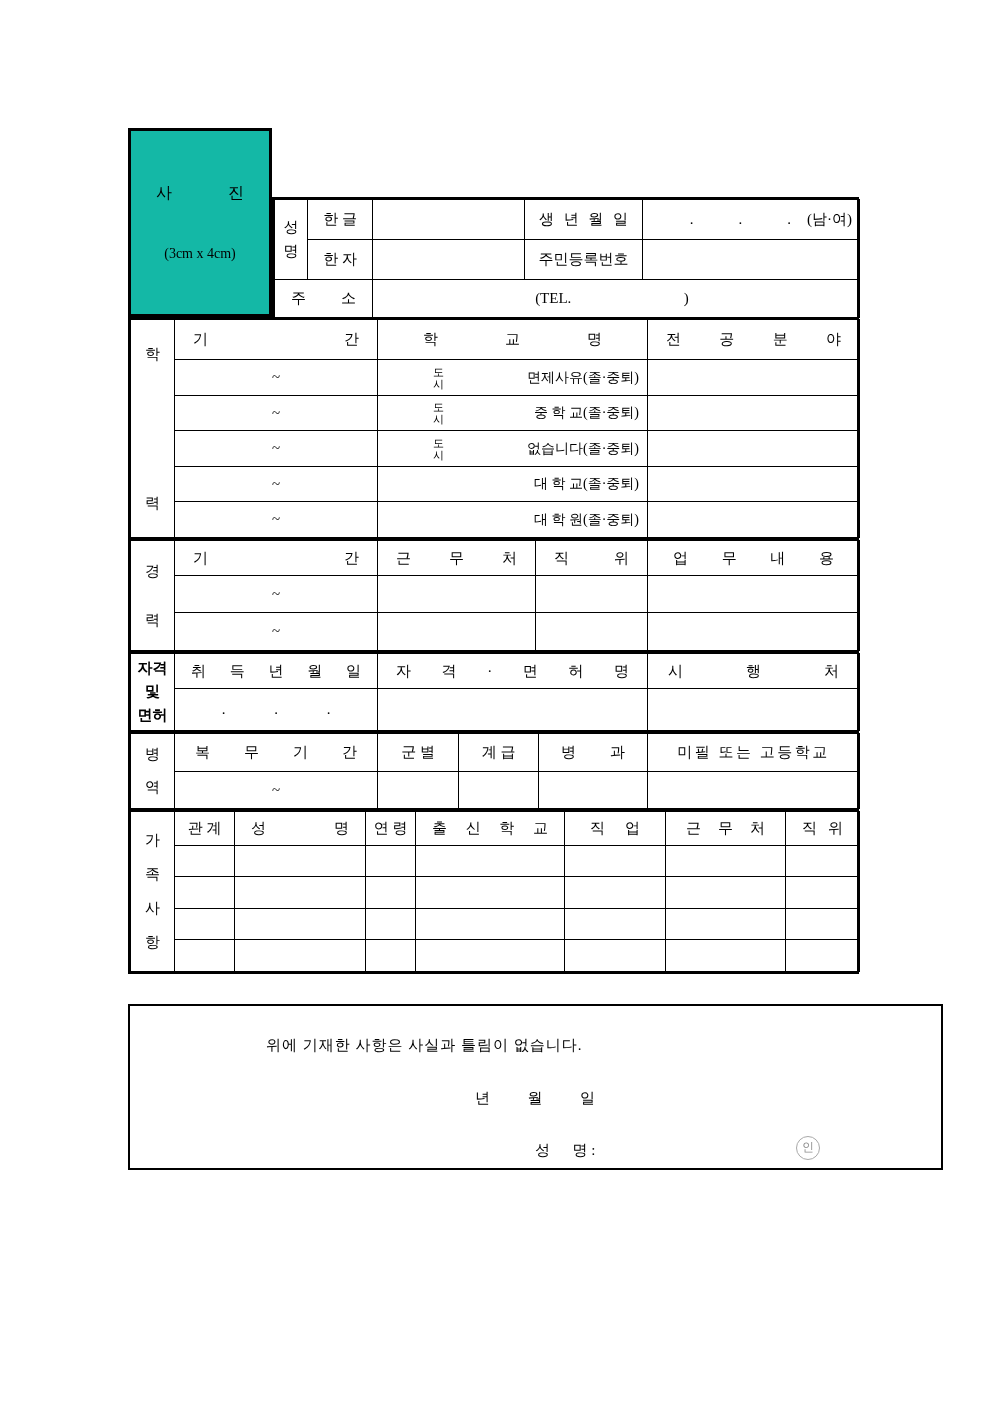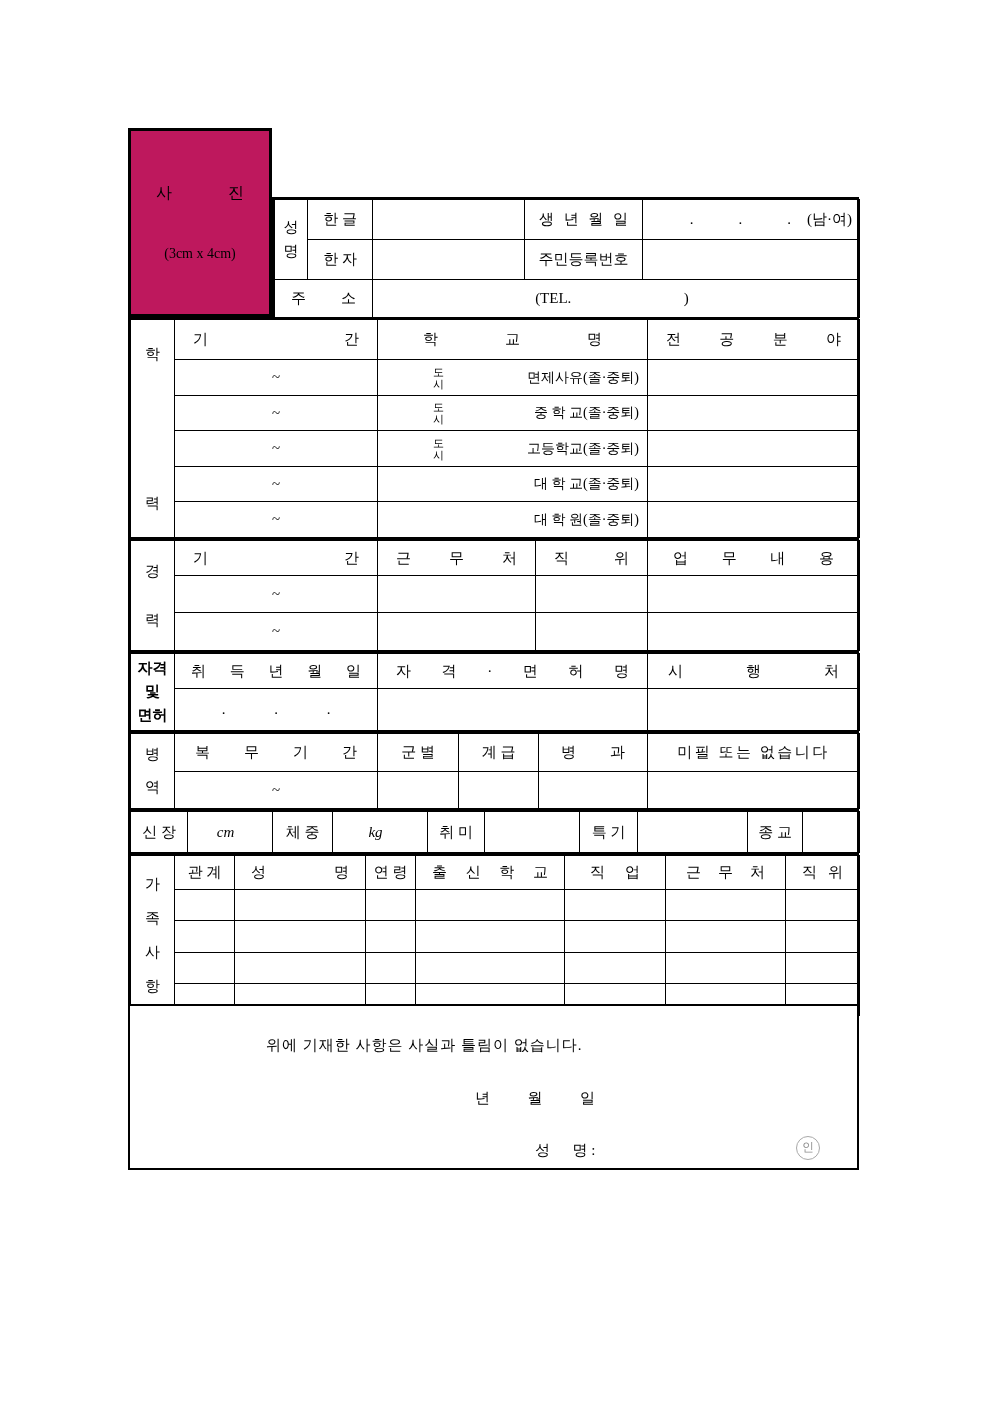--- a/index.html
+++ b/index.html
@@ -11,33 +11,33 @@
   
   .title-block {
     position:absolute; left:437px; top:128px; width:253px;
     font-size:30px; font-weight:bold; line-height:1.15;
     text-align:justify; text-align-last:justify;
     border-bottom:4px double #000; padding-bottom:6px;
   }
   
   .photo-box {
     position:absolute; left:128px; top:128px; width:144px; height:189px;
-    border:3px solid #000; background:#be185d; z-index:2;
+    border:3px solid #000; background:#14b8a6; z-index:2;
     display:flex; flex-direction:column; align-items:center; justify-content:center; gap:42px;
   }
   .photo-label { font-size:16px; width:88px; text-align:justify; text-align-last:justify; }
   .photo-size { font-size:14px; }
   
   .form { border-collapse:collapse; width:100%; table-layout:fixed; }
   .form td { border:1px solid #000; font-size:15px; padding:0; text-align:center; vertical-align:middle; overflow:hidden; }
   .wrapb { border:2px solid #000; background:#fff; }
   .name-wrap { position:absolute; left:272px; top:197px; width:587px; }
   .body-wrap { position:absolute; left:128px; top:317px; width:731px; }
   .body-wrap .sec + .sec { border-top:2px solid #000; }
-  .footer-box { position:absolute; left:128px; top:1004px; width:731px; height:166px; border:2px solid #000; background:#fff; }
+  .footer-box { position:absolute; left:128px; top:1004px; width:815px; height:166px; border:2px solid #000; background:#fff; }
   
   .sp { text-align:justify; text-align-last:justify; }
   .px14 { padding:0 14px !important; } .px16 { padding:0 16px !important; }
   .px18 { padding:0 18px !important; } .px20 { padding:0 20px !important; }
   .px22 { padding:0 22px !important; } .px25 { padding:0 25px !important; }
   .px45 { padding:0 45px !important; }
   .pre { white-space:pre; }
   .right { text-align:center; }
   .v-between { display:flex; flex-direction:column; justify-content:space-between; align-items:center; margin:0 auto; }
   .v-stack span { display:block; line-height:1.55; }
@@ -156,21 +156,21 @@
           </td>
           <td></td>
         </tr>
         <tr style="height:36px">
           <td class="tilde">~</td>
           <td class="school-cell">
             <span class="city">
                   <span>도</span>
                   <span>시</span>
                 </span>
-            <span class="school">고등학교(졸·중퇴)</span>
+            <span class="school">없습니다(졸·중퇴)</span>
           </td>
           <td></td>
         </tr>
         <tr style="height:35px">
           <td class="tilde">~</td>
           <td class="school-cell">
             <span class="school">대 학 교(졸·중퇴)</span>
           </td>
           <td></td>
         </tr>
@@ -268,63 +268,33 @@
           <td rowspan="2">
             <div class="v-between" style="height:52px">
               <span>병</span>
               <span>역</span>
             </div>
           </td>
           <td class="sp px20">복 무 기 간</td>
           <td>군 별</td>
           <td>계 급</td>
           <td class="sp px22">병 과</td>
-          <td class="ls3">미필 또는 없습니다</td>
+          <td class="ls3">미필 또는 고등학교</td>
         </tr>
         <tr style="height:37px">
           <td class="tilde">~</td>
           <td></td>
           <td></td>
           <td></td>
           <td></td>
         </tr>
       </tbody>
         </table>
     </div>
 
-    <div class="sec">
-      <table class="form">
-        <colgroup>
-            <col style="width:57px">
-            <col style="width:85px">
-            <col style="width:60px">
-            <col style="width:95px">
-            <col style="width:57px">
-            <col style="width:95px">
-            <col style="width:58px">
-            <col style="width:110px">
-            <col style="width:55px">
-            <col style="width:57px">
-          </colgroup>
-        <tbody>
-            <tr style="height:41px">
-          <td>신 장</td>
-          <td class="right unit">cm</td>
-          <td>체 중</td>
-          <td class="right unit">kg</td>
-          <td>취 미</td>
-          <td></td>
-          <td>특 기</td>
-          <td></td>
-          <td>종 교</td>
-          <td></td>
-        </tr>
-      </tbody>
-        </table>
-    </div>
 
     <div class="sec">
       <table class="form">
         <colgroup>
             <col style="width:44px">
             <col style="width:60px">
             <col style="width:131px">
             <col style="width:50px">
             <col style="width:149px">
             <col style="width:101px">

